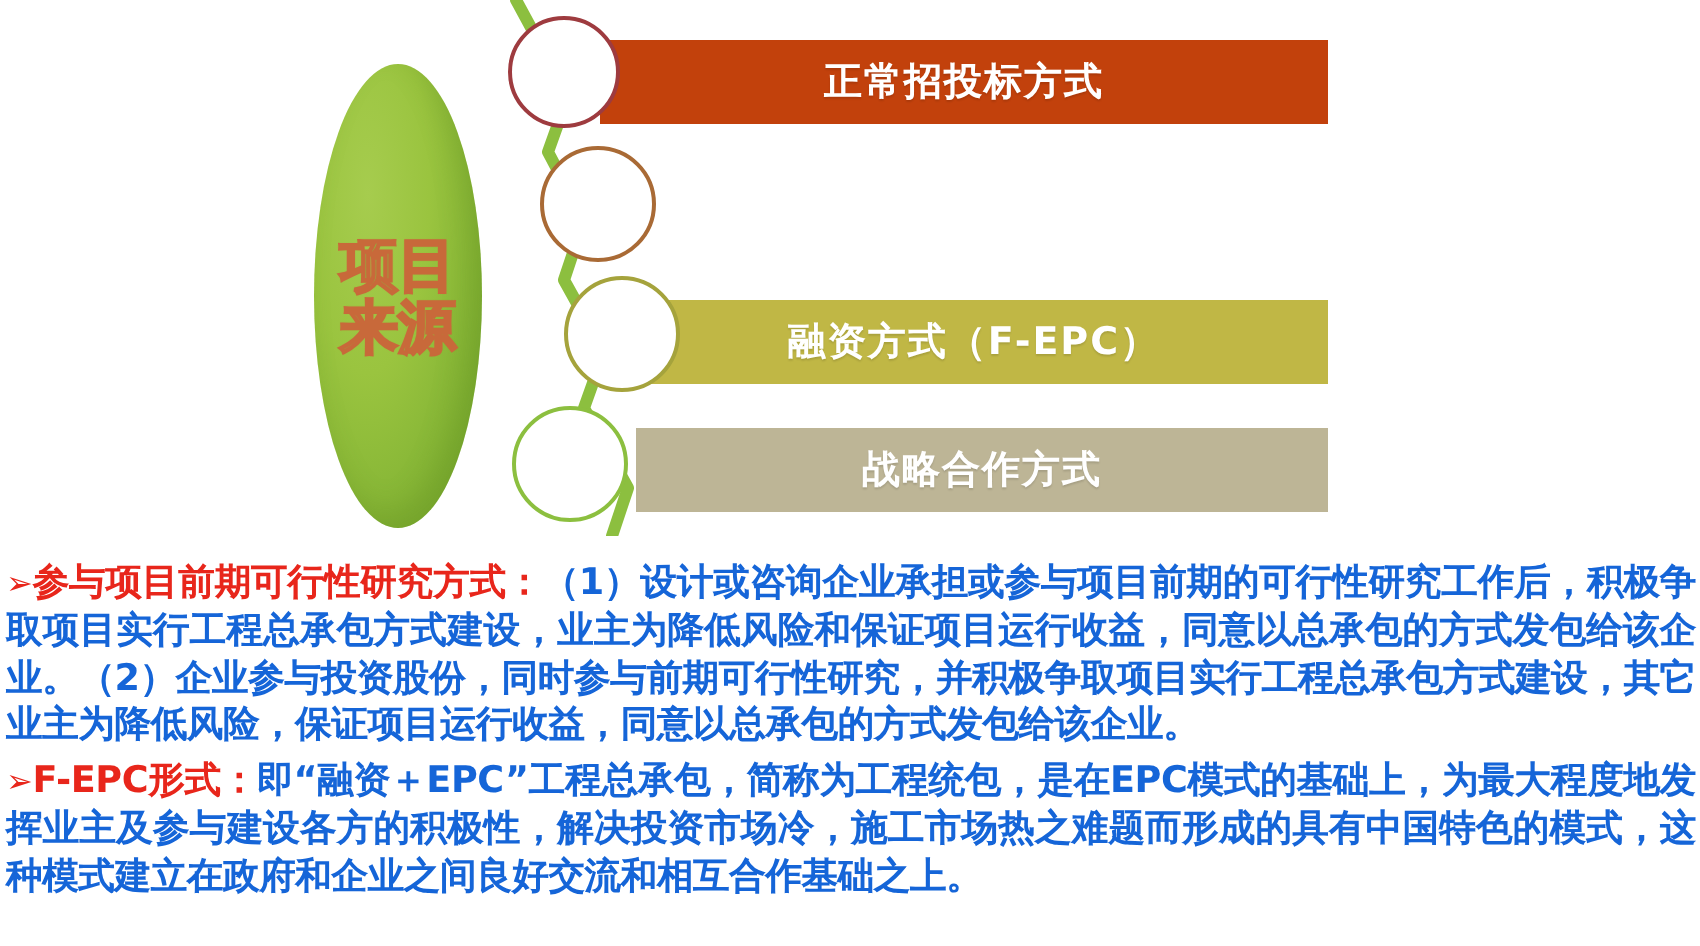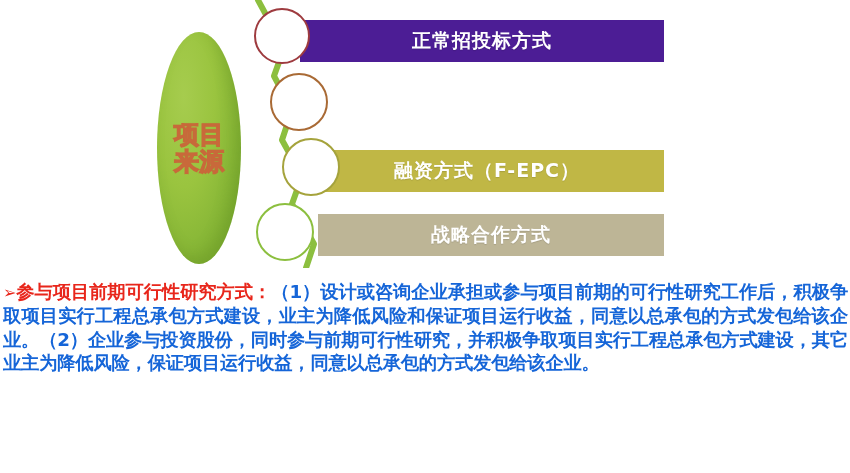--- a/index.html
+++ b/index.html
@@ -23,21 +23,21 @@
     width:84px;height:232px;
     border-radius:50% / 50%;
     background:radial-gradient(ellipse at 32% 28%, #a6cc4e 0%, #9ac43f 38%, #7fb133 78%, #6fa32c 100%);
     box-shadow:inset -6px -8px 14px rgba(80,120,20,0.22);
   }
   .ellipse-label{
     position:absolute;
     left:0;right:0;top:50%;
     transform:translateY(-50%);
     text-align:center;
-    font-size:25px;
+    font-size:29px;
     font-weight:bold;
     line-height:1.06;
     letter-spacing:0px;
     color:#8cb93f;
     -webkit-text-stroke:1.2px #c8693a;
     text-shadow:0 0 1px rgba(200,105,58,0.9);
     white-space:pre-line;
     font-family:"DejaVu Sans","Liberation Sans",sans-serif;
   }
 
@@ -94,21 +94,21 @@
 <body>
 
 <div id="slide">
 
   <div id="diagram">
 
     <svg id="connector-line" viewBox="0 0 130 268" preserveAspectRatio="none">
       <polyline points="28,0 54,48 44,76 62,110 52,140 72,176 62,204 84,244 76,268" fill="none" stroke="#8cbf3f" stroke-width="6" stroke-linecap="round" stroke-linejoin="round"></polyline>
     </svg>
 
-    <div class="bar" style="left:300px;top:20px;width:364px;background:#4c1d95;">
+    <div class="bar" style="left:300px;top:20px;width:364px;background:#c2410c;">
       <span class="bar-label">正常招投标方式</span>
     </div>
 
 
     <div class="bar" style="left:310px;top:150px;width:354px;background:#c0b745;">
       <span class="bar-label">融资方式（F-EPC）</span>
     </div>
 
     <div class="bar" style="left:318px;top:214px;width:346px;background:#bdb596;">
       <span class="bar-label">战略合作方式</span>
@@ -124,15 +124,18 @@
 来源</div>
     </div>
   </div>
 
   <div id="body-text">
 
     <p class="para" id="para-1">
       <span class="bullet-arrow">➢</span><span class="para-lead">参与项目前期可行性研究方式：</span><span>（1）设计或咨询企业承担或参与项目前期的可行性研究工作后，积极争取项目实行工程总承包方式建设，业主为降低风险和保证项目运行收益，同意以总承包的方式发包给该企业。（2）企业参与投资股份，同时参与前期可行性研究，并积极争取项目实行工程总承包方式建设，其它业主为降低风险，保证项目运行收益，同意以总承包的方式发包给该企业。</span>
     </p>
 
+    <p class="para" id="para-2">
+      <span class="bullet-arrow">➢</span><span class="para-lead">F-EPC形式：</span><span>即“融资＋EPC”工程总承包，简称为工程统包，是在EPC模式的基础上，为最大程度地发挥业主及参与建设各方的积极性，解决投资市场冷，施工市场热之难题而形成的具有中国特色的模式，这种模式建立在政府和企业之间良好交流和相互合作基础之上。</span>
+    </p>
 
   </div>
 </div>
 
 </body></html>

